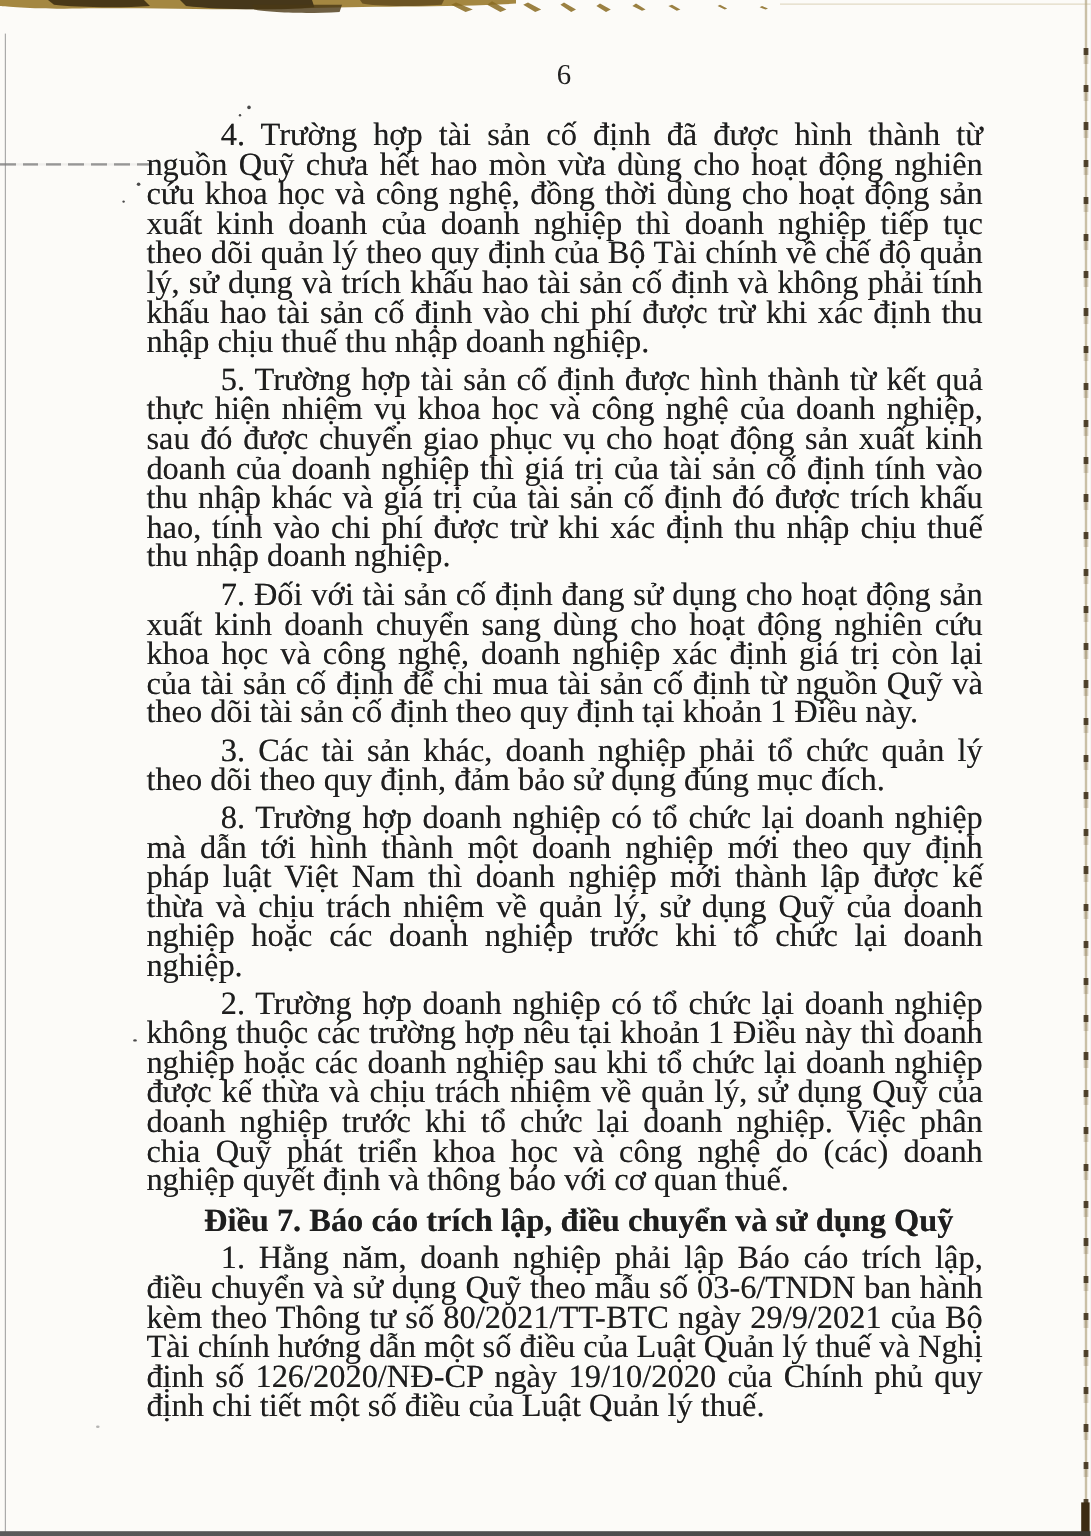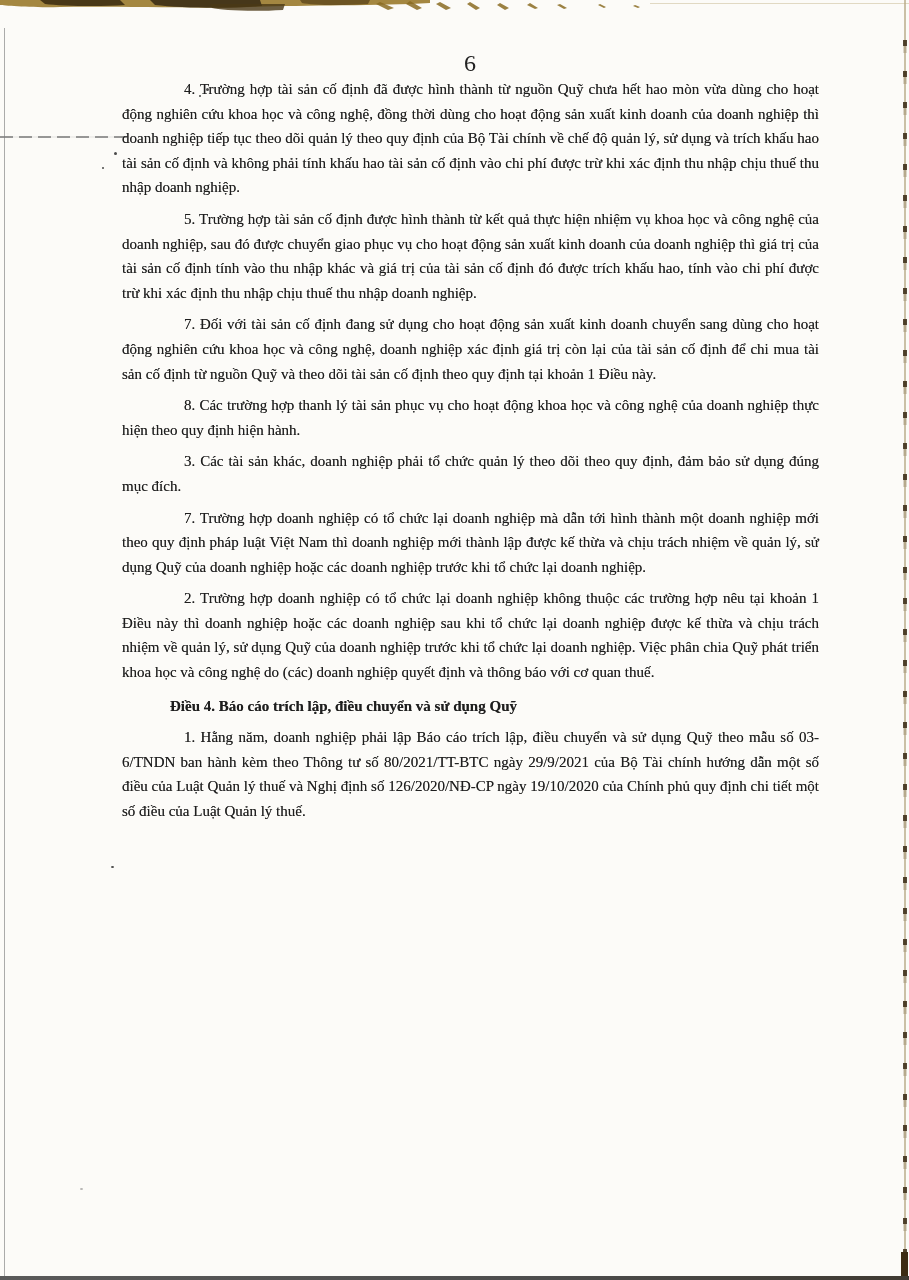--- a/index.html
+++ b/index.html
@@ -21,23 +21,23 @@
     top: 50px;
     left: 0;
     width: 940px;
     text-align: center;
     font-size: 24px;
     color: #222;
   }
   .content {
     position: absolute;
     left: 122px;
-    top: 77px;
+    top: 100px;
     width: 697px;
-    font-size: 15px;
+    font-size: 27px;
     line-height: 24.6px;
     text-align: justify;
     text-shadow: 0 0 0.5px rgba(20,20,20,0.6);
   }
   .content p {
     margin: 0 0 0 0;
     padding-top: 7px;
     text-indent: 62px;
   }
   .content p.first {
@@ -115,21 +115,20 @@
   <div class="artifact speck s4"></div>
   <div class="artifact speck s5"></div>
   <div class="artifact speck s6"></div>
 
   <div class="page-number">6</div>
 
   <div class="content">
     <p class="para first">4. Trường hợp tài sản cố định đã được hình thành từ nguồn Quỹ chưa hết hao mòn vừa dùng cho hoạt động nghiên cứu khoa học và công nghệ, đồng thời dùng cho hoạt động sản xuất kinh doanh của doanh nghiệp thì doanh nghiệp tiếp tục theo dõi quản lý theo quy định của Bộ Tài chính về chế độ quản lý, sử dụng và trích khấu hao tài sản cố định và không phải tính khấu hao tài sản cố định vào chi phí được trừ khi xác định thu nhập chịu thuế thu nhập doanh nghiệp.</p>
     <p class="para">5. Trường hợp tài sản cố định được hình thành từ kết quả thực hiện nhiệm vụ khoa học và công nghệ của doanh nghiệp, sau đó được chuyển giao phục vụ cho hoạt động sản xuất kinh doanh của doanh nghiệp thì giá trị của tài sản cố định tính vào thu nhập khác và giá trị của tài sản cố định đó được trích khấu hao, tính vào chi phí được trừ khi xác định thu nhập chịu thuế thu nhập doanh nghiệp.</p>
     <p class="para">7. Đối với tài sản cố định đang sử dụng cho hoạt động sản xuất kinh doanh chuyển sang dùng cho hoạt động nghiên cứu khoa học và công nghệ, doanh nghiệp xác định giá trị còn lại của tài sản cố định để chi mua tài sản cố định từ nguồn Quỹ và theo dõi tài sản cố định theo quy định tại khoản 1 Điều này.</p>
-    <p class="para">8. Các trường hợp thanh lý tài sản phục vụ cho hoạt động khoa học và công nghệ của doanh nghiệp thực hiện theo quy định hiện hành.</p>
     <p class="para">3. Các tài sản khác, doanh nghiệp phải tổ chức quản lý theo dõi theo quy định, đảm bảo sử dụng đúng mục đích.</p>
-    <p class="para">7. Trường hợp doanh nghiệp có tổ chức lại doanh nghiệp mà dẫn tới hình thành một doanh nghiệp mới theo quy định pháp luật Việt Nam thì doanh nghiệp mới thành lập được kế thừa và chịu trách nhiệm về quản lý, sử dụng Quỹ của doanh nghiệp hoặc các doanh nghiệp trước khi tổ chức lại doanh nghiệp.</p>
+    <p class="para">8. Trường hợp doanh nghiệp có tổ chức lại doanh nghiệp mà dẫn tới hình thành một doanh nghiệp mới theo quy định pháp luật Việt Nam thì doanh nghiệp mới thành lập được kế thừa và chịu trách nhiệm về quản lý, sử dụng Quỹ của doanh nghiệp hoặc các doanh nghiệp trước khi tổ chức lại doanh nghiệp.</p>
     <p class="para">2. Trường hợp doanh nghiệp có tổ chức lại doanh nghiệp không thuộc các trường hợp nêu tại khoản 1 Điều này thì doanh nghiệp hoặc các doanh nghiệp sau khi tổ chức lại doanh nghiệp được kế thừa và chịu trách nhiệm về quản lý, sử dụng Quỹ của doanh nghiệp  trước khi tổ chức lại doanh nghiệp. Việc phân chia Quỹ phát triển khoa học và công nghệ do (các) doanh nghiệp quyết định và thông báo với cơ quan thuế.</p>
-    <p class="heading">Điều 4. Báo cáo trích lập, điều chuyển và sử dụng Quỹ</p>
+    <p class="heading">Điều 7. Báo cáo trích lập, điều chuyển và sử dụng Quỹ</p>
     <p class="para">1. Hằng năm, doanh nghiệp phải lập Báo cáo trích lập, điều chuyển và sử dụng Quỹ theo mẫu số 03-6/TNDN ban hành kèm theo Thông tư số 80/2021/TT-BTC ngày 29/9/2021 của Bộ Tài chính hướng dẫn một số điều của Luật Quản lý thuế và Nghị định số 126/2020/NĐ-CP ngày 19/10/2020 của Chính phủ quy định chi tiết một số điều của Luật Quản lý thuế.</p>
   </div>
 
 </div>
 
 </body></html>

